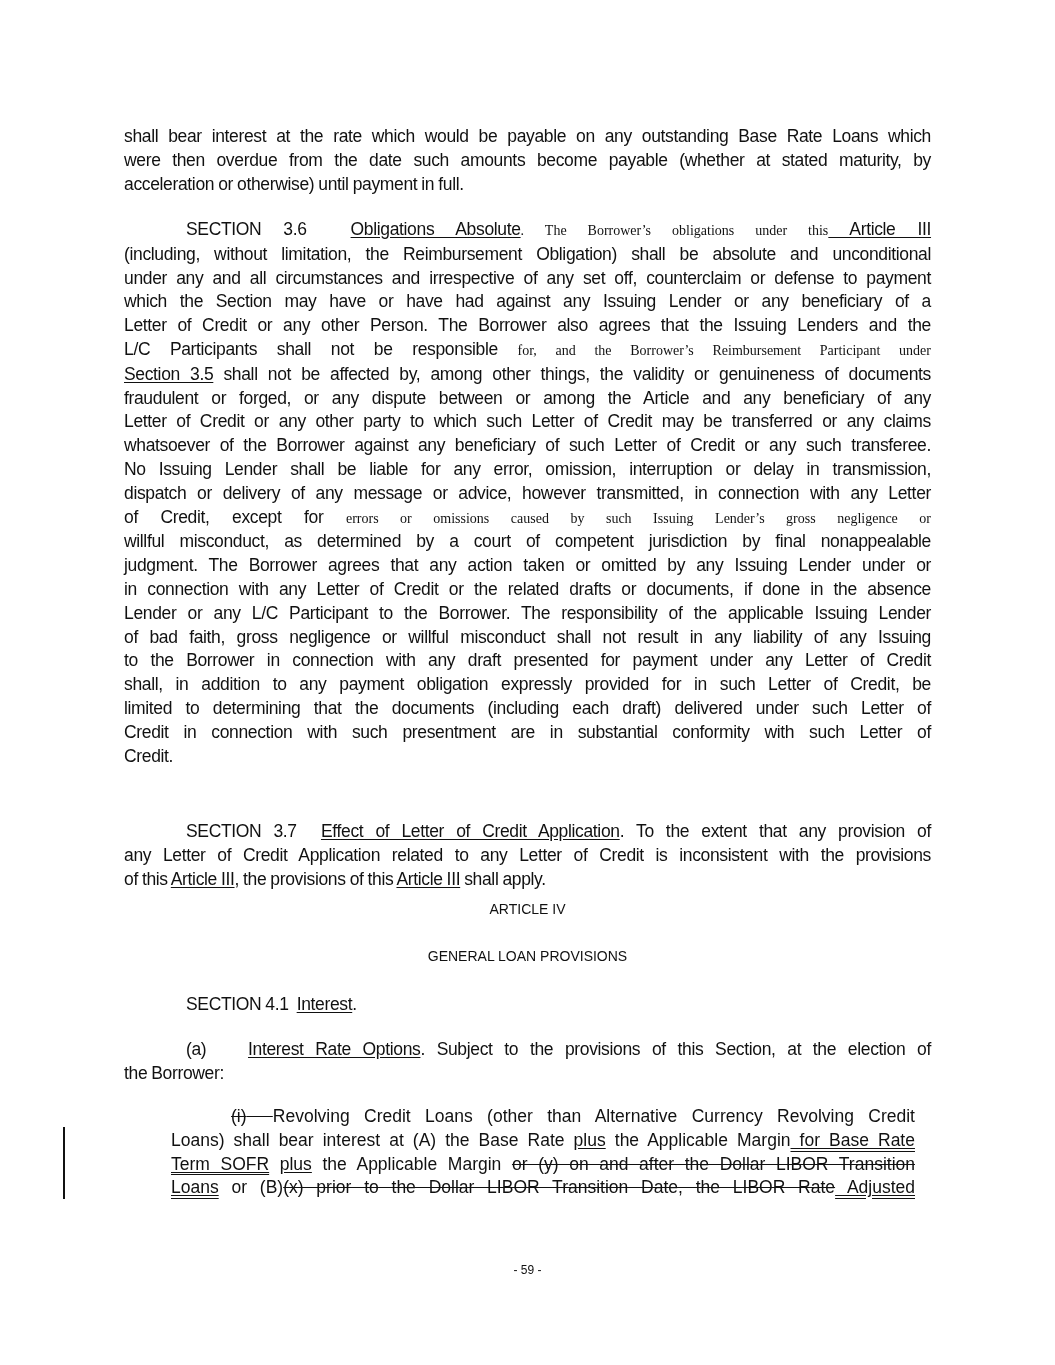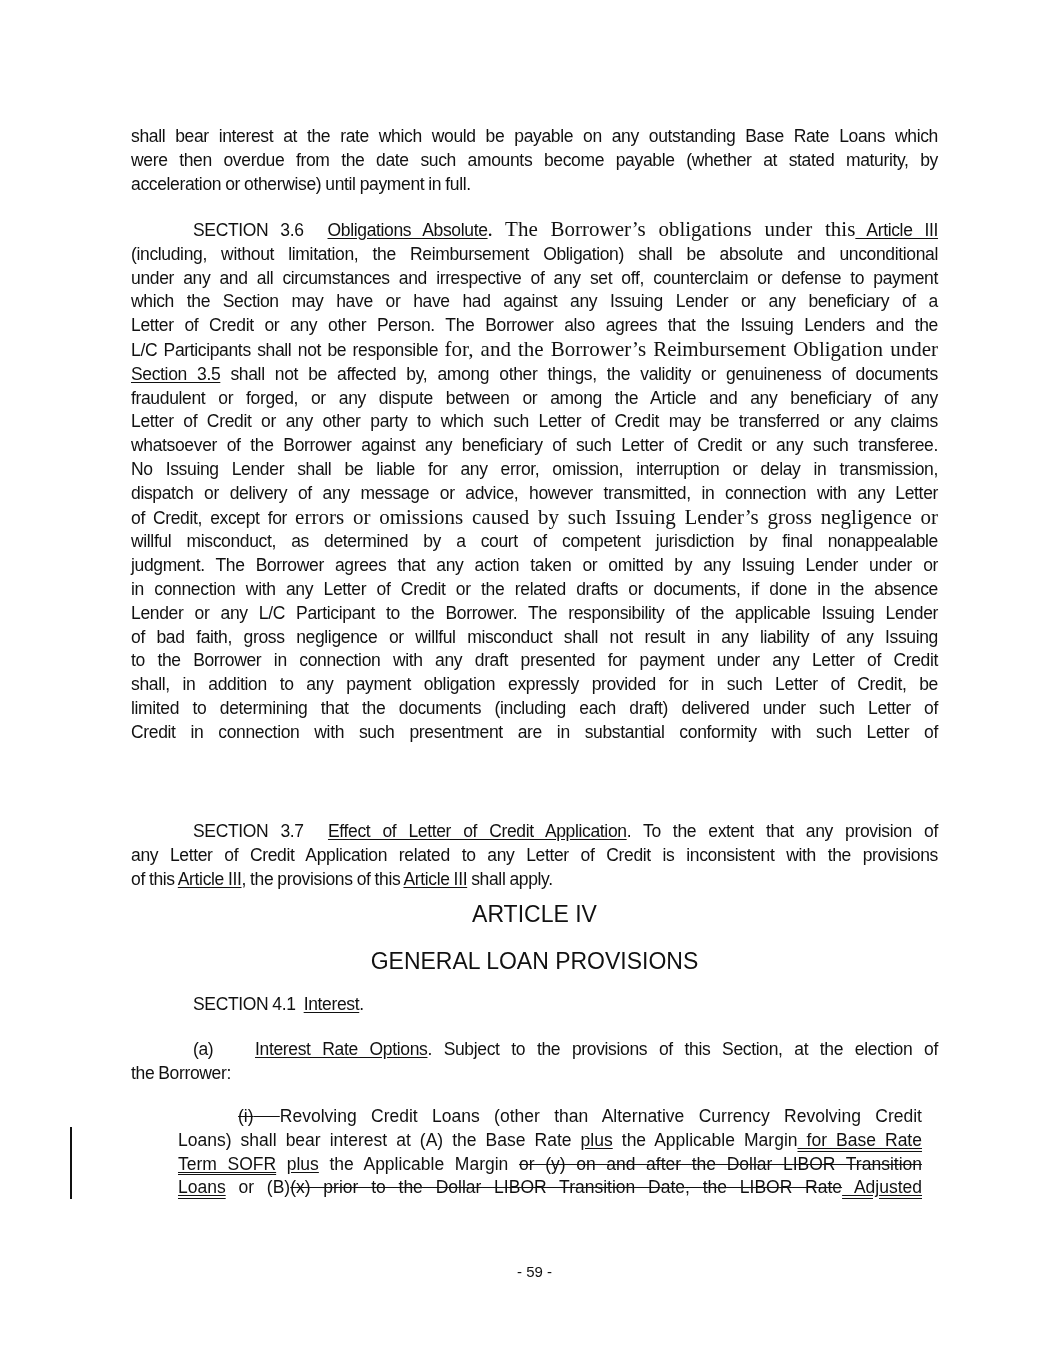--- a/index.html
+++ b/index.html
@@ -1,66 +1,67 @@
 <!DOCTYPE html>
 <html><head>
   <meta charset="utf-8">
   <style>
     html, body { margin: 0; padding: 0; background: #ffffff; }
     body { width: 1055px; height: 1365px; position: relative; overflow: hidden;
            font-family: "Liberation Sans", sans-serif; color: #111; }
-    .page { position: absolute; left: 0; top: 0; width: 840px; height: 1365px; margin-left: 7px; }
+    .page { position: absolute; left: 0; top: 0; width: 840px; height: 1365px; }
     .para { position: absolute; left: 124px; width: 807px; font-size: 17.5px; line-height: 23.8px;
             text-align: justify; letter-spacing: -0.35px; word-spacing: -0.5px; font-stretch: condensed; }
     .para .line { display: block; white-space: nowrap; text-align: justify; text-align-last: justify; }
     .para .line.last { text-align-last: left; }
-    .serif { font-family: "Liberation Serif", serif; letter-spacing: 0; font-size: 21px; }
+    .serif { font-family: "Liberation Serif", serif; letter-spacing: 0; font-size: 14px; }
     .u { text-decoration: underline; text-underline-offset: 2px; }
     .uu { text-decoration: underline double; text-underline-offset: 2px; }
     .s { text-decoration: line-through; }
-    .center { position: absolute; left: 124px; width: 807px; text-align: center; font-size: 23px; }
+    .center { position: absolute; left: 124px; width: 807px; text-align: center; font-size: 14px; }
     .indent { padding-left: 62px; }
     .sub { left: 171px; width: 744px; font-stretch: normal; letter-spacing: 0; word-spacing: 0; }
     .changebar { position: absolute; left: 63px; top: 1127px; width: 2px; height: 72px; background: #111; }
-    .pagenum { position: absolute; left: 0; width: 1055px; top: 1263px; text-align: center; font-size: 15px; }
+    .pagenum { position: absolute; left: 0; width: 1055px; top: 1263px; text-align: center; font-size: 12px; }
   </style>
 </head>
 <body>
 
 <div class="page">
 
   <div class="para" style="top:125px;">
     <span class="line">shall bear interest at the rate which would be payable on any outstanding Base Rate Loans which</span>
     <span class="line">were then overdue from the date such amounts become payable (whether at stated maturity, by</span>
     <span class="line last">acceleration or otherwise) until payment in full.</span>
   </div>
 
   <div class="para" style="top:218px;">
     <span class="line indent"><span>SECTION 3.6</span>&nbsp;&nbsp;<span class="u">Obligations Absolute</span><span class="serif">.  The Borrower’s obligations under this</span><span class="u"> Article III</span></span>
     <span class="line">(including, without limitation, the Reimbursement Obligation) shall be absolute and unconditional</span>
     <span class="line">under any and all circumstances and irrespective of any set off, counterclaim or defense to payment</span>
     <span class="line">which the Section may have or have had against any Issuing Lender or any beneficiary of a</span>
     <span class="line">Letter of Credit or any other Person.  The Borrower also agrees that the Issuing Lenders and the</span>
-    <span class="line"><span>L/C Participants shall not be responsible </span><span class="serif">for, and the Borrower’s Reimbursement Obligation under</span></span>
+    <span class="line"><span>L/C Participants shall not be responsible </span><span class="serif">for, and the Borrower’s Reimbursement Participant under</span></span>
     <span class="line"><span class="u">Section 3.5</span><span> shall not be affected by, among other things, the validity or genuineness of documents</span></span>
     <span class="line">fraudulent or forged, or any dispute between or among the Article and any beneficiary of any</span>
     <span class="line">Letter of Credit or any other party to which such Letter of Credit may be transferred or any claims</span>
     <span class="line">whatsoever of the Borrower against any beneficiary of such Letter of Credit or any such transferee.</span>
     <span class="line">No Issuing Lender shall be liable for any error, omission, interruption or delay in transmission,</span>
     <span class="line">dispatch or delivery of any message or advice, however transmitted, in connection with any Letter</span>
     <span class="line"><span>of Credit, except for </span><span class="serif">errors or omissions caused by such Issuing Lender’s gross negligence or</span></span>
     <span class="line">willful misconduct, as determined by a court of competent jurisdiction by final nonappealable</span>
     <span class="line">judgment.  The Borrower agrees that any action taken or omitted by any Issuing Lender under or</span>
     <span class="line">in connection with any Letter of Credit or the related drafts or documents, if done in the absence</span>
     <span class="line">Lender or any L/C Participant to the Borrower.  The responsibility of the applicable Issuing Lender</span>
     <span class="line">of bad faith, gross negligence or willful misconduct shall not result in any liability of any Issuing</span>
     <span class="line">to the Borrower in connection with any draft presented for payment under any Letter of Credit</span>
     <span class="line">shall, in addition to any payment obligation expressly provided for in such Letter of Credit, be</span>
     <span class="line">limited to determining that the documents (including each draft) delivered under such Letter of</span>
     <span class="line">Credit in connection with such presentment are in substantial conformity with such Letter of</span>
+    <span class="line last">Credit.</span>
   </div>
 
   <div class="para" style="top:820px;">
     <span class="line indent"><span>SECTION 3.7</span>&nbsp;&nbsp;<span class="u">Effect of Letter of Credit Application</span><span>.  To the extent that any provision of</span></span>
     <span class="line">any Letter of Credit Application related to any Letter of Credit is inconsistent with the provisions</span>
     <span class="line last"><span>of this </span><span class="u">Article III</span><span>, the provisions of this </span><span class="u">Article III</span><span> shall apply.</span></span>
   </div>
 
   <div class="center" style="top:901px;">ARTICLE IV</div>
   <div class="center" style="top:948px;">GENERAL LOAN PROVISIONS</div>

